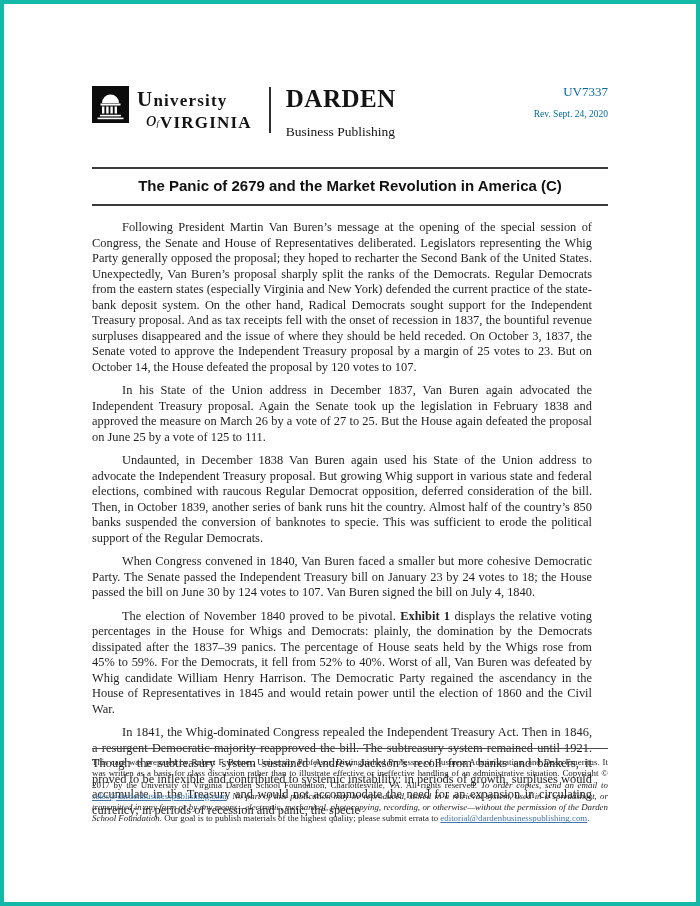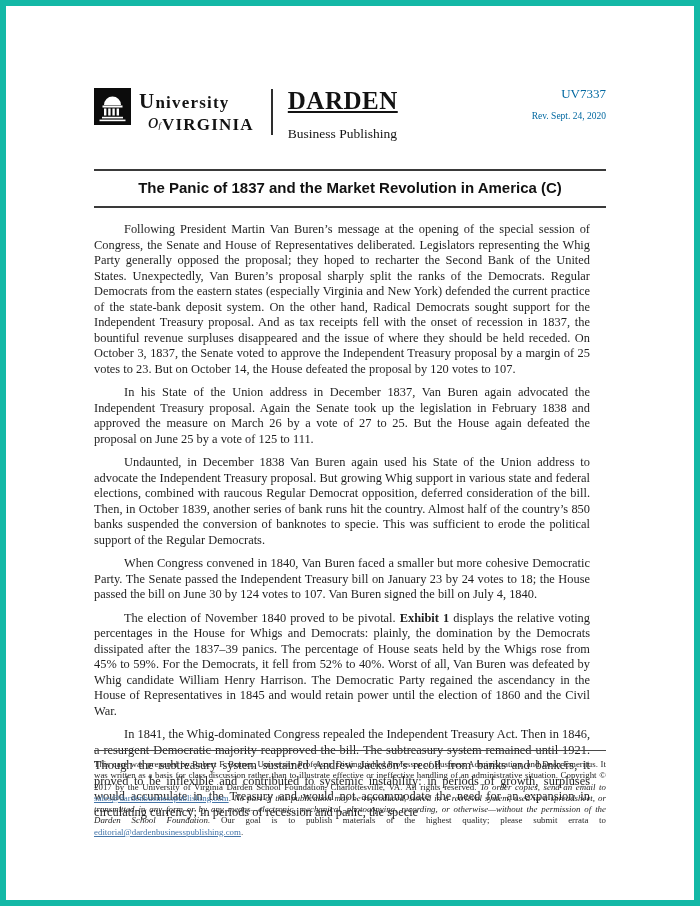--- a/index.html
+++ b/index.html
@@ -1,32 +1,32 @@
 <!DOCTYPE html>
 <html><head>
 <meta charset="utf-8">
 <style>
   html,body{margin:0;padding:0;background:#ffffff;}
   .page{
     position:relative;width:700px;height:906px;background:#fff;
     font-family:"Liberation Serif",serif;color:#1f1f1f;
-    border:6px solid #14b8a6;box-sizing:border-box;overflow:hidden;
+    border:4px solid #14b8a6;box-sizing:border-box;overflow:hidden;
   }
   
   .header{position:absolute;left:88px;top:82px;display:flex;align-items:flex-start;}
   .logo-square{width:37px;height:37px;display:block;}
   .uva-wordmark{margin-left:8px;margin-top:3px;color:#131313;line-height:1;}
   .uva-line1{font-size:17px;font-weight:bold;letter-spacing:1.2px;}
   .uva-line1::first-letter{font-size:21px;}
   .uva-line2{font-size:17px;font-weight:bold;letter-spacing:1.2px;padding-left:9px;margin-top:-1px;}
   .uva-line2 .of{font-size:9px;font-style:italic;letter-spacing:0;vertical-align:2px;margin-right:1px;font-weight:normal;}
   .uva-line2::first-letter{font-size:21px;}
   .header-divider{width:2px;height:46px;background:#2e2e2e;margin:1px 15px 0 17px;}
   .darden-block{margin-top:0;color:#131313;}
-  .darden-name{font-size:25px;font-weight:bold;letter-spacing:0.5px;line-height:1;text-decoration:underline;}
+  .darden-name{font-size:25px;font-weight:bold;letter-spacing:0.5px;line-height:1;}
   .darden-sub{font-size:13.5px;margin-top:14px;line-height:1;}
   .header-right{position:absolute;right:88px;top:80px;text-align:right;color:#0369a1;}
   .doc-number{font-size:13px;line-height:1.25;}
   .revision-date{font-size:9.5px;line-height:1.3;margin-top:8px;}
   
   .rule{position:absolute;left:88px;right:88px;background:#3a3a3a;}
   .rule-title-top{top:163px;height:1.5px;}
   .rule-title-bottom{top:200px;height:1.5px;}
   .page-title{
     position:absolute;left:0;right:0;top:173px;text-align:center;
@@ -72,21 +72,21 @@
       <div class="darden-name">DARDEN</div>
       <div class="darden-sub">Business Publishing</div>
     </div>
   </div>
   <div class="header-right">
     <div class="doc-number">UV7337</div>
     <div class="revision-date">Rev. Sept. 24, 2020</div>
   </div>
 
   <div class="rule rule-title-top"></div>
-  <div class="page-title">The Panic of 1837 and the Market Revolution in America (C)</div>
+  <div class="page-title">The Panic of 2679 and the Market Revolution in America (C)</div>
   <div class="rule rule-title-bottom"></div>
 
   <div class="body-text">
       <p class="body-para"><span>Following President Martin Van Buren’s message at the opening of the special session of Congress, the Senate and House of Representatives deliberated. Legislators representing the Whig Party generally opposed the proposal; they hoped to recharter the Second Bank of the United States. Unexpectedly, Van Buren’s proposal sharply split the ranks of the Democrats. Regular Democrats from the eastern states (especially Virginia and New York) defended the current practice of the state-bank deposit system. On the other hand, Radical Democrats sought support for the Independent Treasury proposal. And as tax receipts fell with the onset of recession in 1837, the bountiful revenue surpluses disappeared and the issue of where they should be held receded. On October 3, 1837, the Senate voted to approve the Independent Treasury proposal by a margin of 25 votes to 23. But on October 14, the House defeated the proposal by 120 votes to 107.</span></p>
       <p class="body-para"><span>In his State of the Union address in December 1837, Van Buren again advocated the Independent Treasury proposal. Again the Senate took up the legislation in February 1838 and approved the measure on March 26 by a vote of 27 to 25. But the House again defeated the proposal on June 25 by a vote of 125 to 111.</span></p>
       <p class="body-para"><span>Undaunted, in December 1838 Van Buren again used his State of the Union address to advocate the Independent Treasury proposal. But growing Whig support in various state and federal elections, combined with raucous Regular Democrat opposition, deferred consideration of the bill. Then, in October 1839, another series of bank runs hit the country. Almost half of the country’s 850 banks suspended the conversion of banknotes to specie. This was sufficient to erode the political support of the Regular Democrats.</span></p>
       <p class="body-para"><span>When Congress convened in 1840, Van Buren faced a smaller but more cohesive Democratic Party. The Senate passed the Independent Treasury bill on January 23 by 24 votes to 18; the House passed the bill on June 30 by 124 votes to 107. Van Buren signed the bill on July 4, 1840.</span></p>
       <p class="body-para"><span>The election of November 1840 proved to be pivotal. </span><span style="font-weight: bold;">Exhibit 1</span><span> displays the relative voting percentages in the House for Whigs and Democrats: plainly, the domination by the Democrats dissipated after the 1837–39 panics. The percentage of House seats held by the Whigs rose from 45% to 59%. For the Democrats, it fell from 52% to 40%. Worst of all, Van Buren was defeated by Whig candidate William Henry Harrison. The Democratic Party regained the ascendancy in the House of Representatives in 1845 and would retain power until the election of 1860 and the Civil War.</span></p>
       <p class="body-para"><span>In 1841, the Whig-dominated Congress repealed the Independent Treasury Act. Then in 1846, a resurgent Democratic majority reapproved the bill. The subtreasury system remained until 1921. Though the subtreasury system sustained Andrew Jackson’s recoil from banks and bankers, it proved to be inflexible and contributed to systemic instability: in periods of growth, surpluses would accumulate in the Treasury and would not accommodate the need for an expansion in circulating currency; in periods of recession and panic, the specie</span></p>
     </div>

